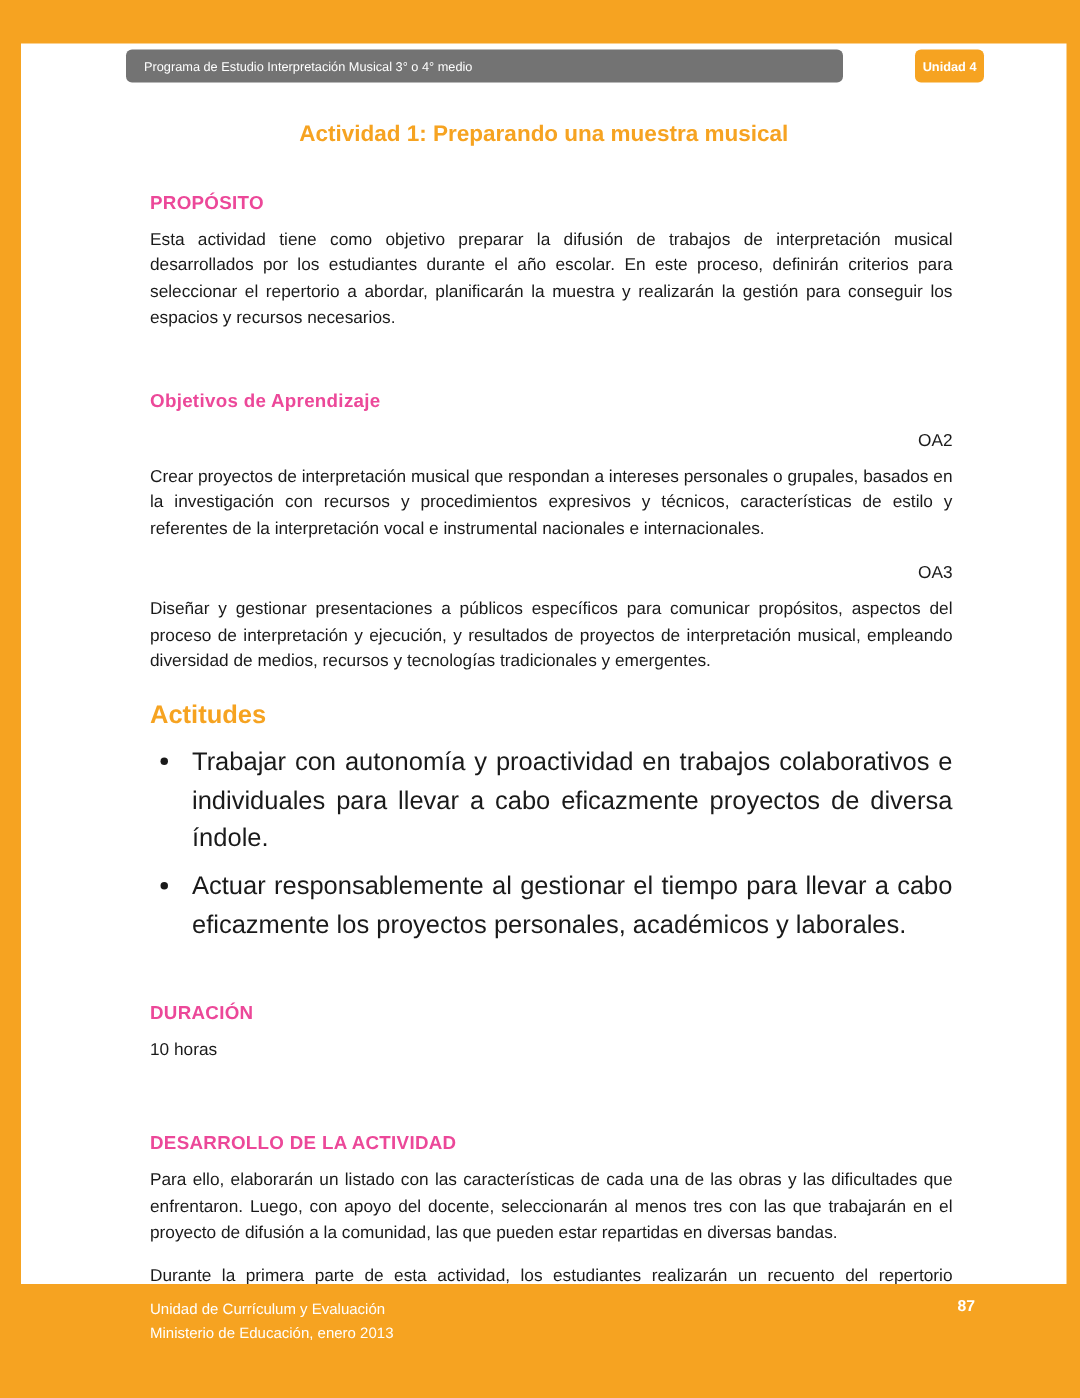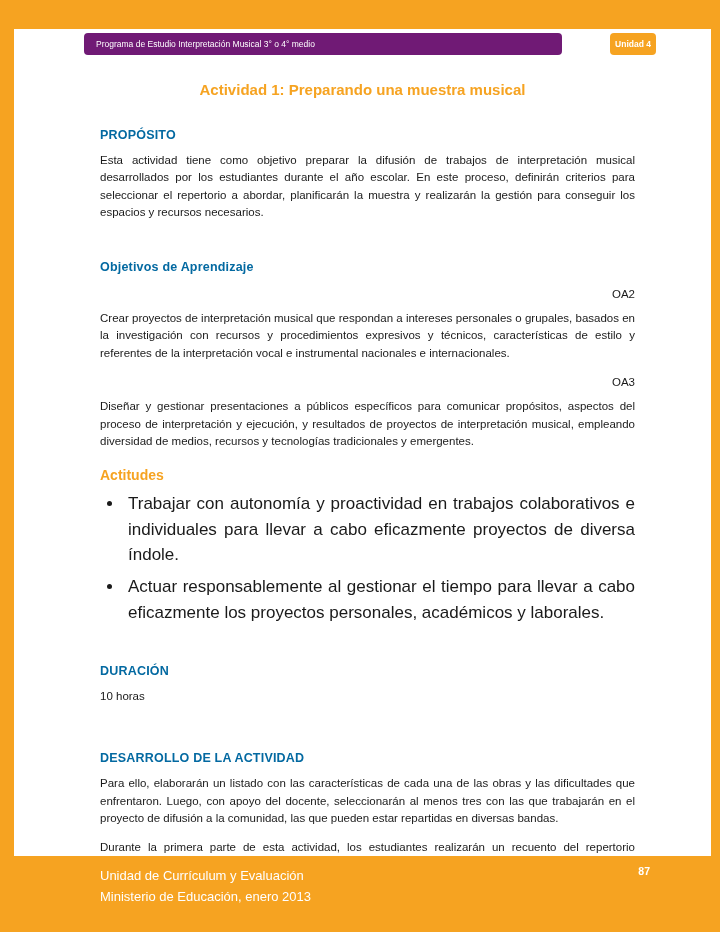--- a/index.html
+++ b/index.html
@@ -20,21 +20,21 @@
     right: 9px;
     bottom: 76px;
     background: #ffffff;
   }
   .header-bar {
     position: absolute;
     left: 70px;
     top: 4px;
     width: 478px;
     height: 22px;
-    background: #701a75;
+    background: #737373;
     border-radius: 4px;
     color: #ffffff;
     font-size: 8.5px;
     display: flex;
     align-items: center;
     padding: 0 12px;
     white-space: nowrap;
   }
   .unit-badge {
     position: absolute;
@@ -58,28 +58,28 @@
     font-size: 15px;
     font-weight: bold;
   }
   .content {
     padding: 0 76px 0 86px;
     color: #1a1a1a;
   }
   h2.sec {
     font-size: 12.5px;
     font-weight: bold;
-    color: #0369a1;
+    color: #ec4899;
     margin: 30px 0 10px 0;
     letter-spacing: 0.2px;
   }
   h2.sec.gap-lg { margin-top: 38px; }
   h2.sec.gap-xl { margin-top: 46px; }
   h3.sub {
-    font-size: 14px;
+    font-size: 17px;
     font-weight: bold;
     margin: 16px 0 8px 0;
     color: #1a1a1a;
   }
   h3.sub.accent { color: #F6A321; }
   p.body {
     font-size: 11.5px;
     line-height: 1.52;
     text-align: justify;
     margin: 0 0 11px 0;
@@ -106,21 +106,21 @@
     right: 0;
     bottom: 0;
     height: 76px;
     background: #F6A321;
   }
   .footer-left {
     position: absolute;
     left: 100px;
     top: 10px;
     color: #ffffff;
-    font-size: 13px;
+    font-size: 10px;
     line-height: 1.6;
   }
   .page-number {
     position: absolute;
     right: 70px;
     top: 9px;
     color: #ffffff;
     font-size: 10.5px;
     font-weight: bold;
   }

